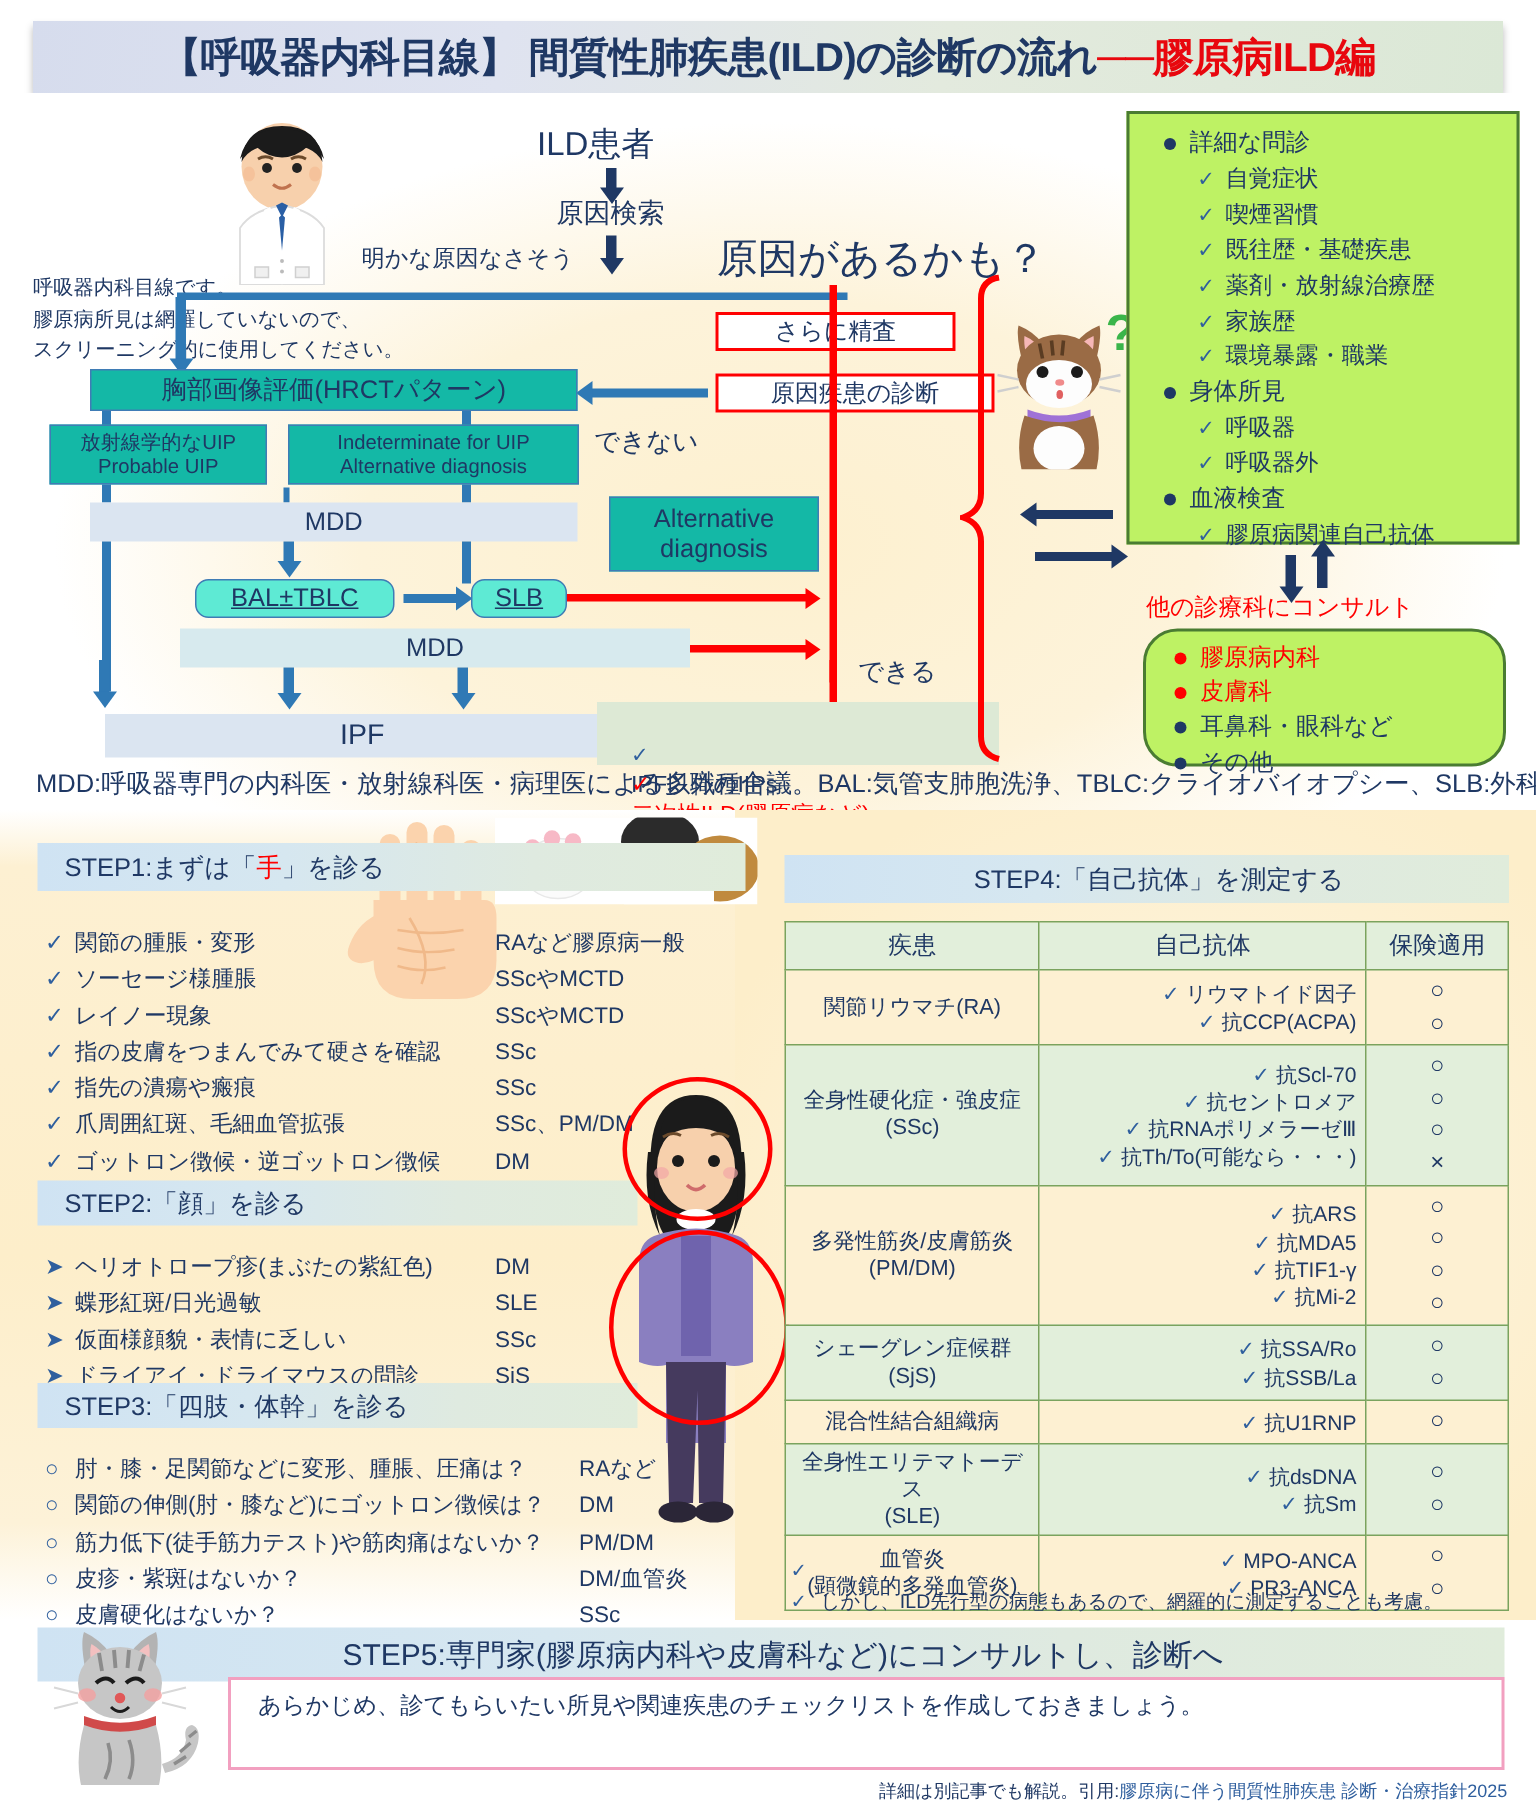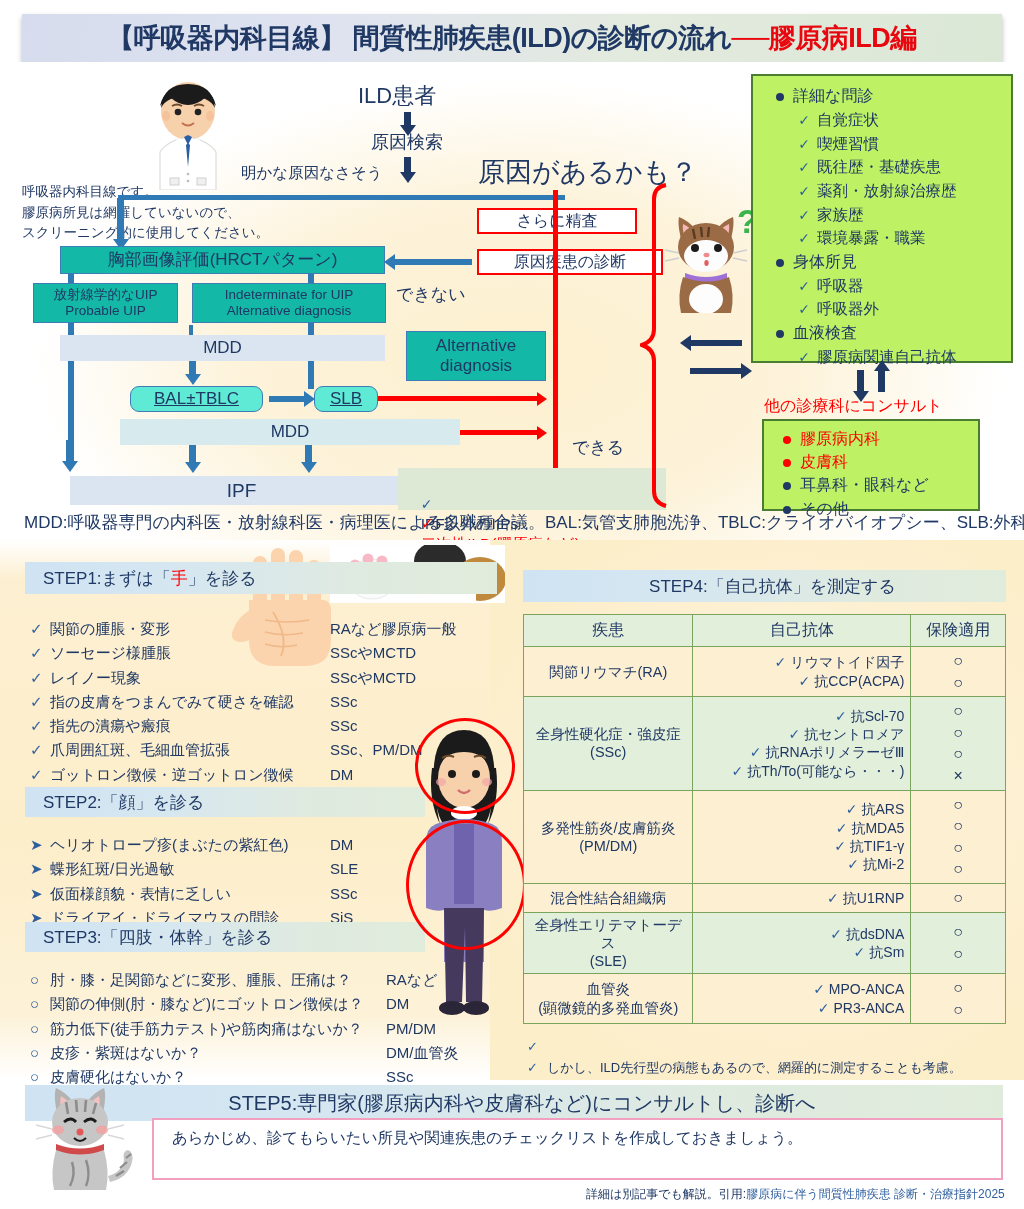--- a/index.html
+++ b/index.html
@@ -381,21 +381,21 @@
         <span>膠原病関連自己抗体</span>
       </li>
   </ul>
 </div>
 
 <div class="v-arrow dk" style="left:857px; top:370px; height:22px;"></div>
 <div class="v-arrow dk up" style="left:878px; top:370px; height:22px;"></div>
 
 <div class="t cred" style="left:764px; top:396px; font-size:16px;">他の診療科にコンサルト</div>
 
-<div class="greenbox" style="left:762px; top:419px; width:218px; height:92px;">
+<div class="greenbox" style="left:762px; top:419px; width:242px; height:92px;border-radius:23px;">
   <ul class="chk-list" style="padding:6px 0 0 0; font-size:16px; line-height:1.45;">
     <li class="lvl1">
         <span class="mk"><span class="dot red"></span></span>
         <span class="cred">膠原病内科</span>
       </li>
     <li class="lvl1">
         <span class="mk"><span class="dot red"></span></span>
         <span class="cred">皮膚科</span>
       </li>
     <li class="lvl1">
@@ -626,20 +626,34 @@
       <li><span class="ck">✓</span><span>抗Mi-2</span></li>
     </ul>
         </td>
     <td class="ins">
       <div>○</div>
       <div>○</div>
       <div>○</div>
       <div>○</div>
     </td>
   </tr>
+  <tr class="green">
+    <td class="dis" style="white-space:pre-line;">シェーグレン症候群
+(SjS)</td>
+    <td>
+          <ul>
+      <li><span class="ck">✓</span><span>抗SSA/Ro</span></li>
+      <li><span class="ck">✓</span><span>抗SSB/La</span></li>
+    </ul>
+        </td>
+    <td class="ins">
+      <div>○</div>
+      <div>○</div>
+    </td>
+  </tr>
   <tr class="beige">
     <td class="dis">混合性結合組織病</td>
     <td>
           <ul>
       <li><span class="ck">✓</span><span>抗U1RNP</span></li>
     </ul>
         </td>
     <td class="ins">
       <div>○</div>
     </td>

